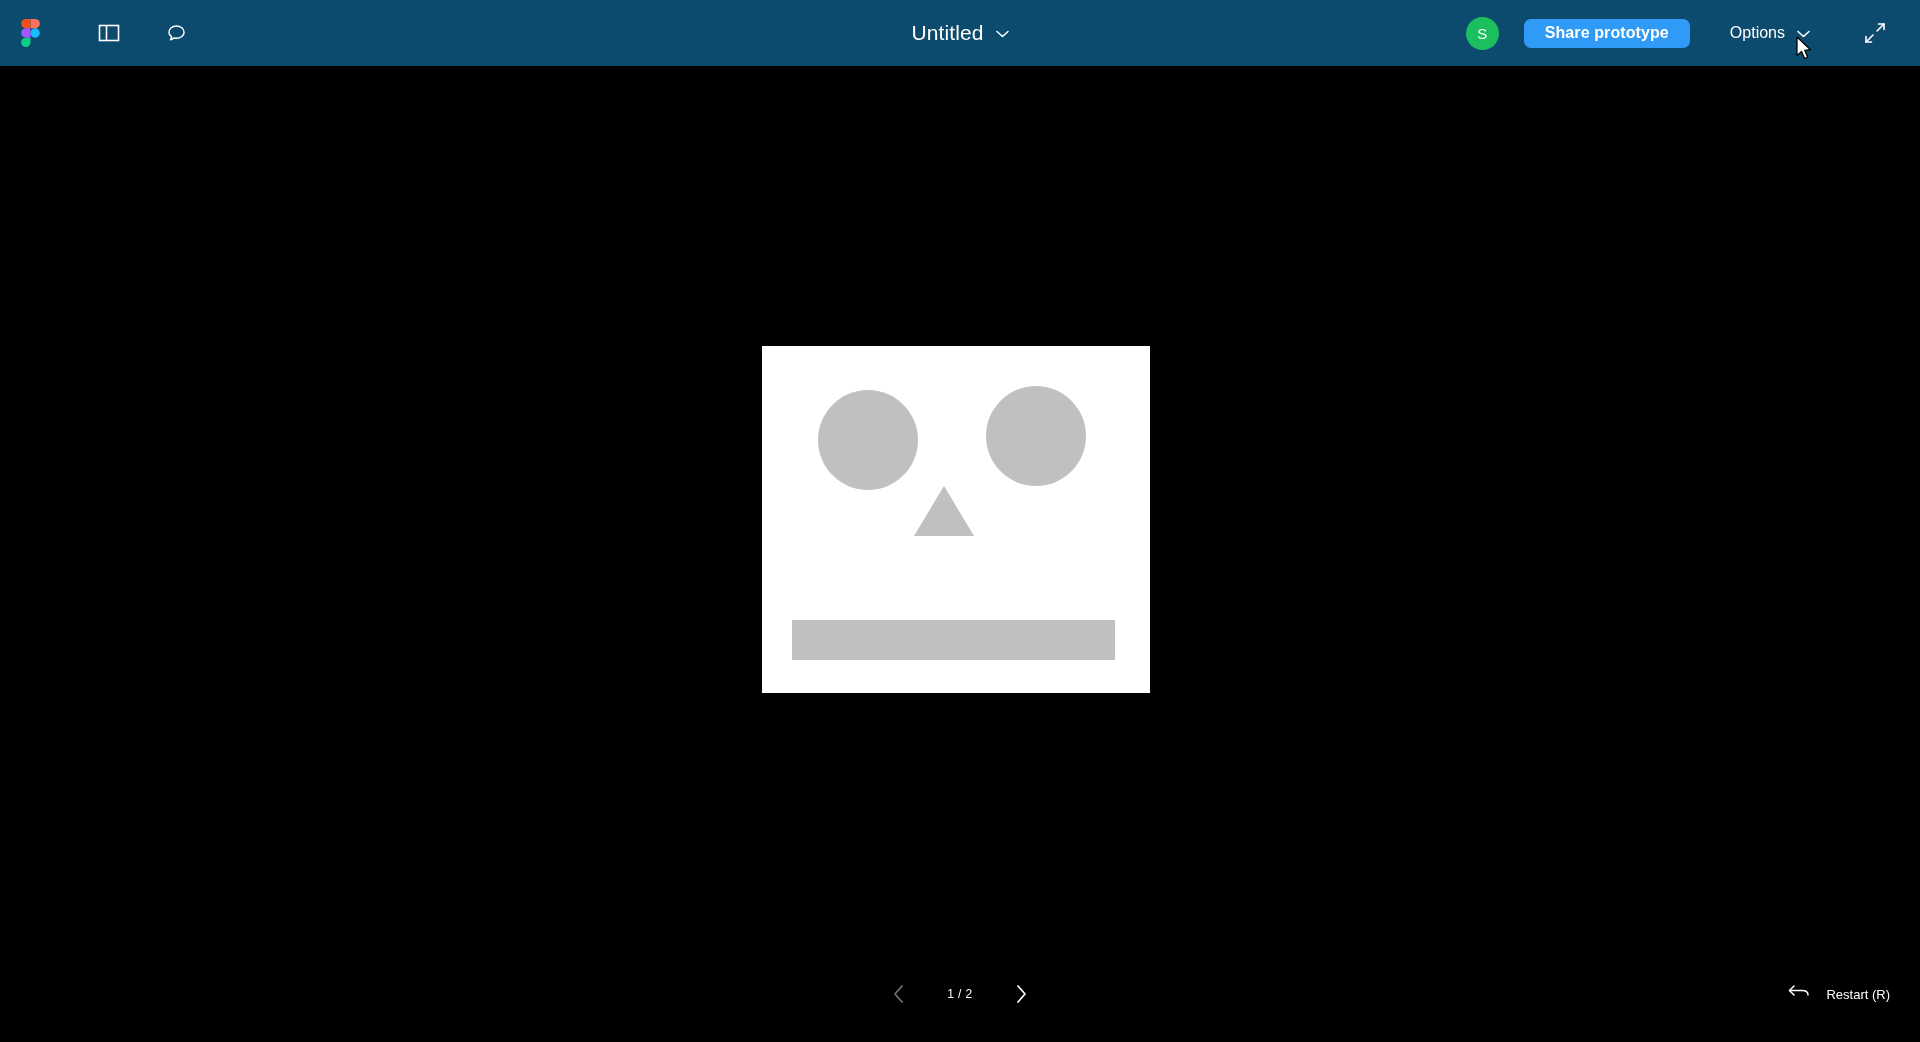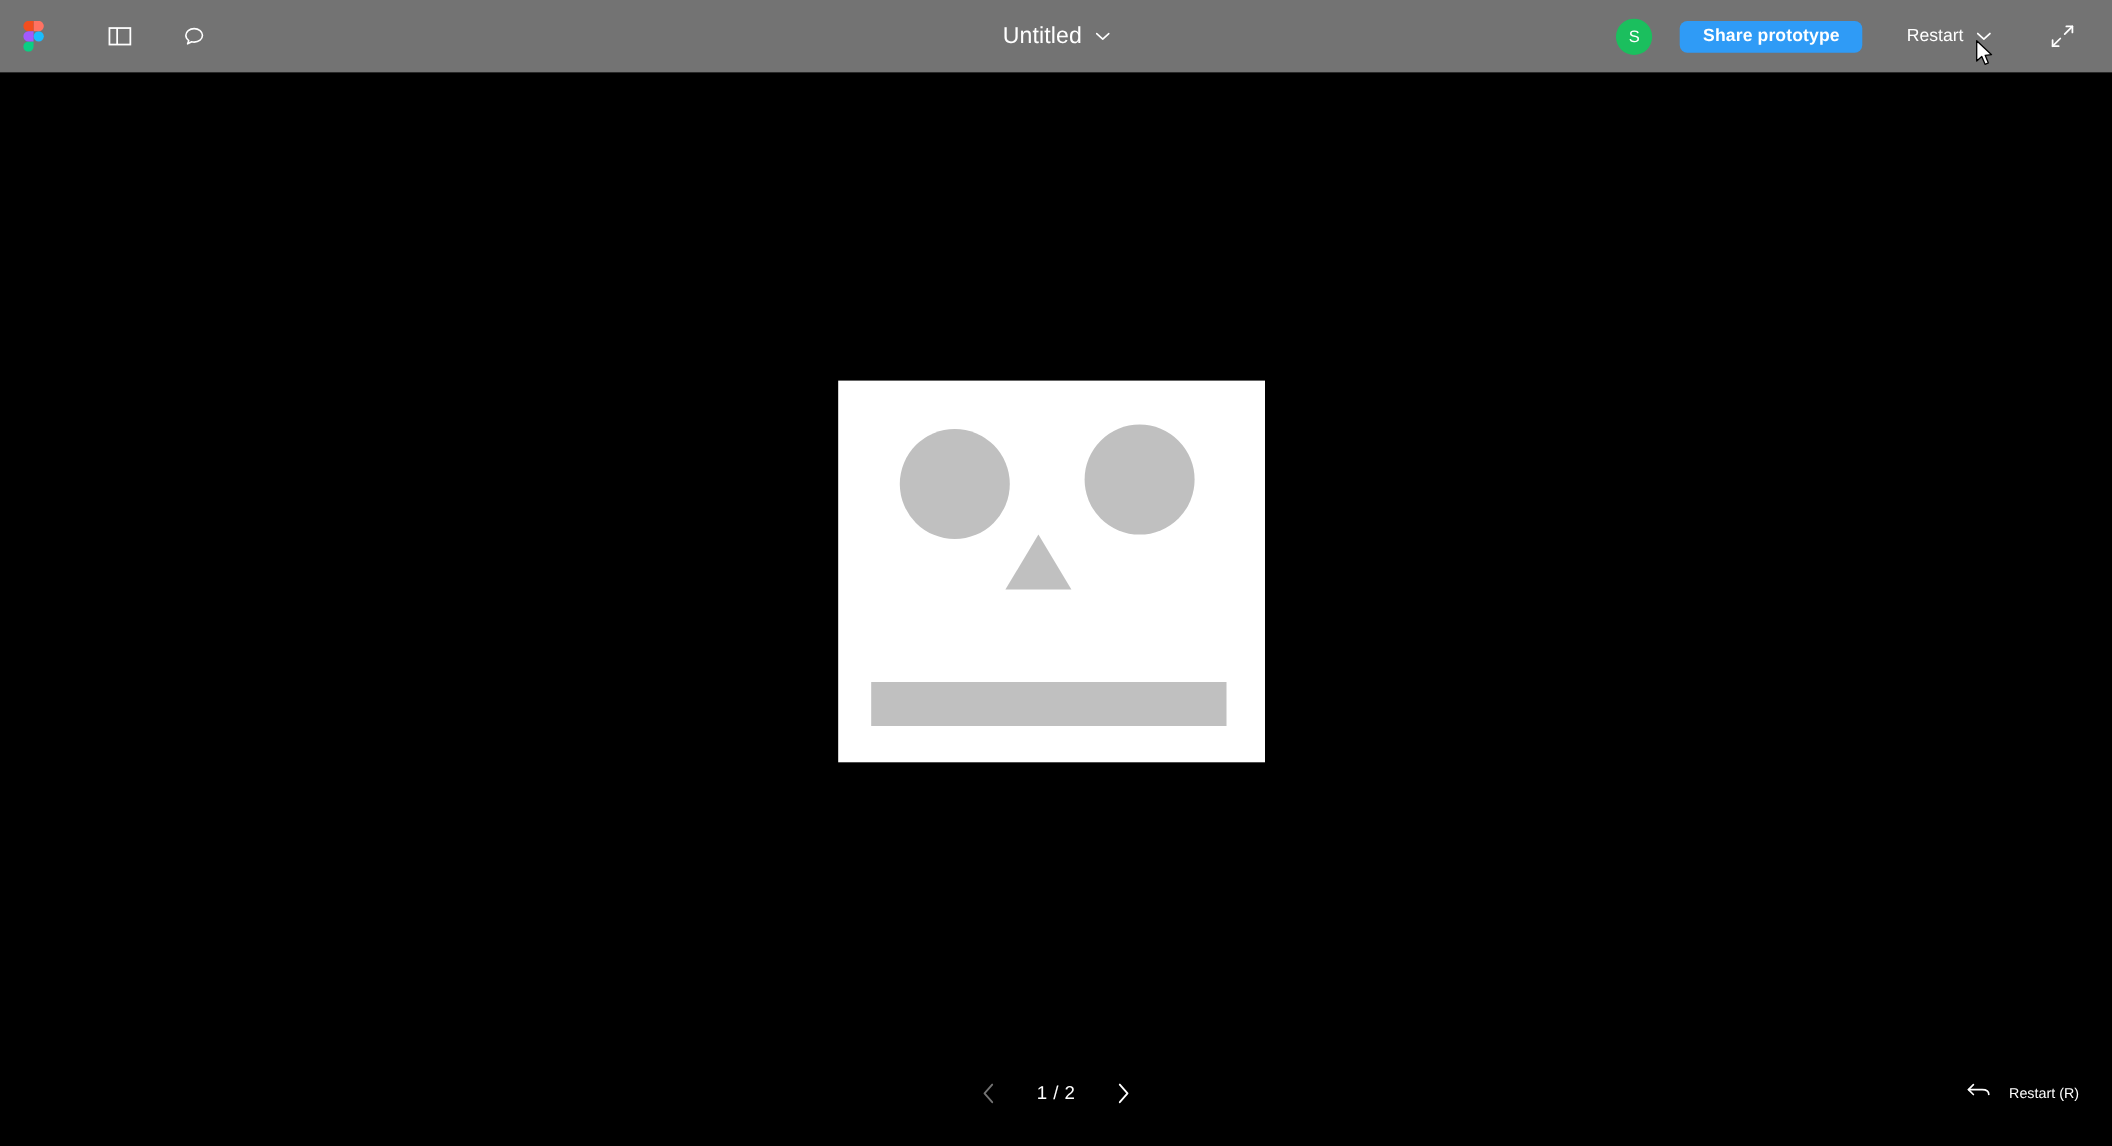--- a/index.html
+++ b/index.html
@@ -7,21 +7,21 @@
     width:1920px; height:1042px;
     background:#000000;
     font-family:"Liberation Sans", sans-serif;
     overflow:hidden;
   }
 
   
   #topbar{
     position:absolute; top:0; left:0;
     width:1920px; height:66px;
-    background:#737373;
+    background:#0c4a6e;
     display:flex; align-items:center;
   }
   .tb-left{
     position:absolute; left:0; top:0; height:66px;
     display:flex; align-items:center;
   }
   .icon-btn{
     width:46px; height:46px;
     display:flex; align-items:center; justify-content:center;
     border-radius:4px;
@@ -128,21 +128,21 @@
     transform:translate(-50%,-50%);
     display:flex; align-items:center; gap:18px;
   }
   .nav-arrow{
     width:34px; height:34px;
     display:flex; align-items:center; justify-content:center;
     cursor:pointer; border-radius:4px;
   }
   #prev-page-btn{ opacity:.45; }
   #page-indicator{
-    color:#ffffff; font-size:17px;
+    color:#ffffff; font-size:12px;
     min-width:52px; text-align:center;
     letter-spacing:.4px;
   }
   #restart-button{
     position:absolute; right:26px; top:50%;
     transform:translateY(-50%);
     display:flex; align-items:center; gap:16px;
     color:#ffffff; font-size:13px;
     cursor:pointer;
     padding:6px 4px;
@@ -201,21 +201,21 @@
 
   <div class="tb-right">
 
     <div id="avatar">
       <span>S</span>
     </div>
 
     <button id="share-prototype-button">Share prototype</button>
 
     <div id="options-menu">
-      <span>Restart</span>
+      <span>Options</span>
       <span>
         <svg width="13" height="8" viewBox="0 0 13 8">
           <path d="M1 1.5L6.5 6.5L12 1.5" fill="none" stroke="#ffffff" stroke-width="1.6" stroke-linecap="round" stroke-linejoin="round"></path>
         </svg>
       </span>
     </div>
 
     <div class="icon-btn" id="fullscreen-btn">
       <svg width="22" height="22" viewBox="0 0 22 22">
         <path d="M13 9L20 2" stroke="#ffffff" stroke-width="1.6" stroke-linecap="round"></path>

